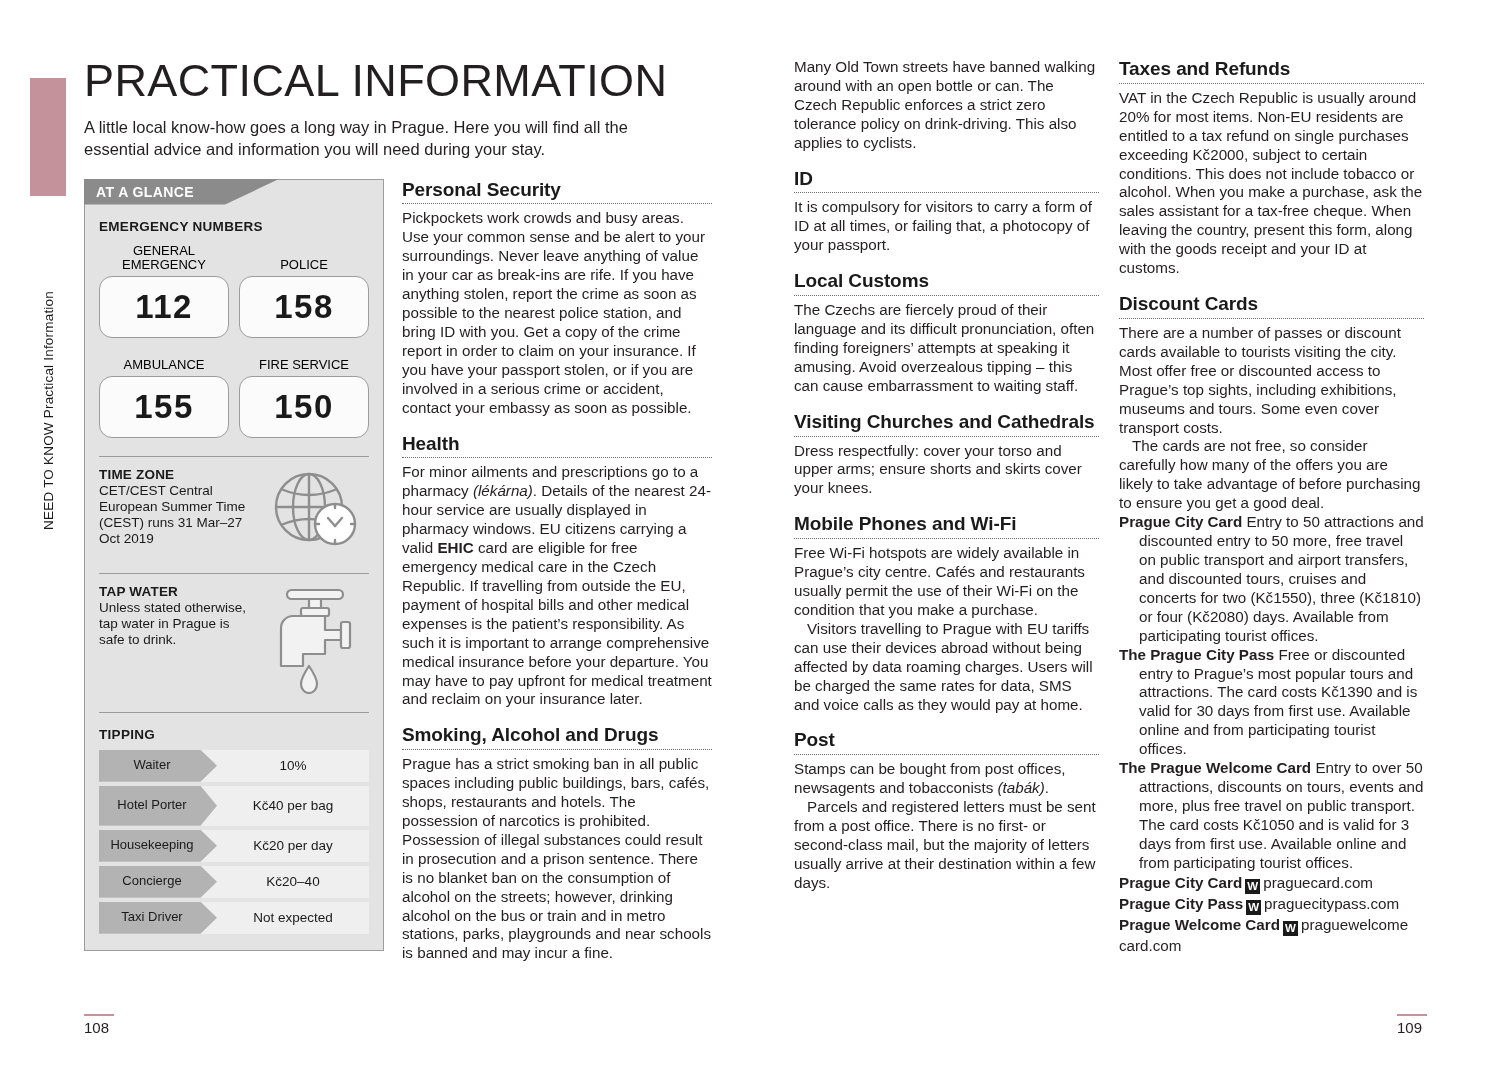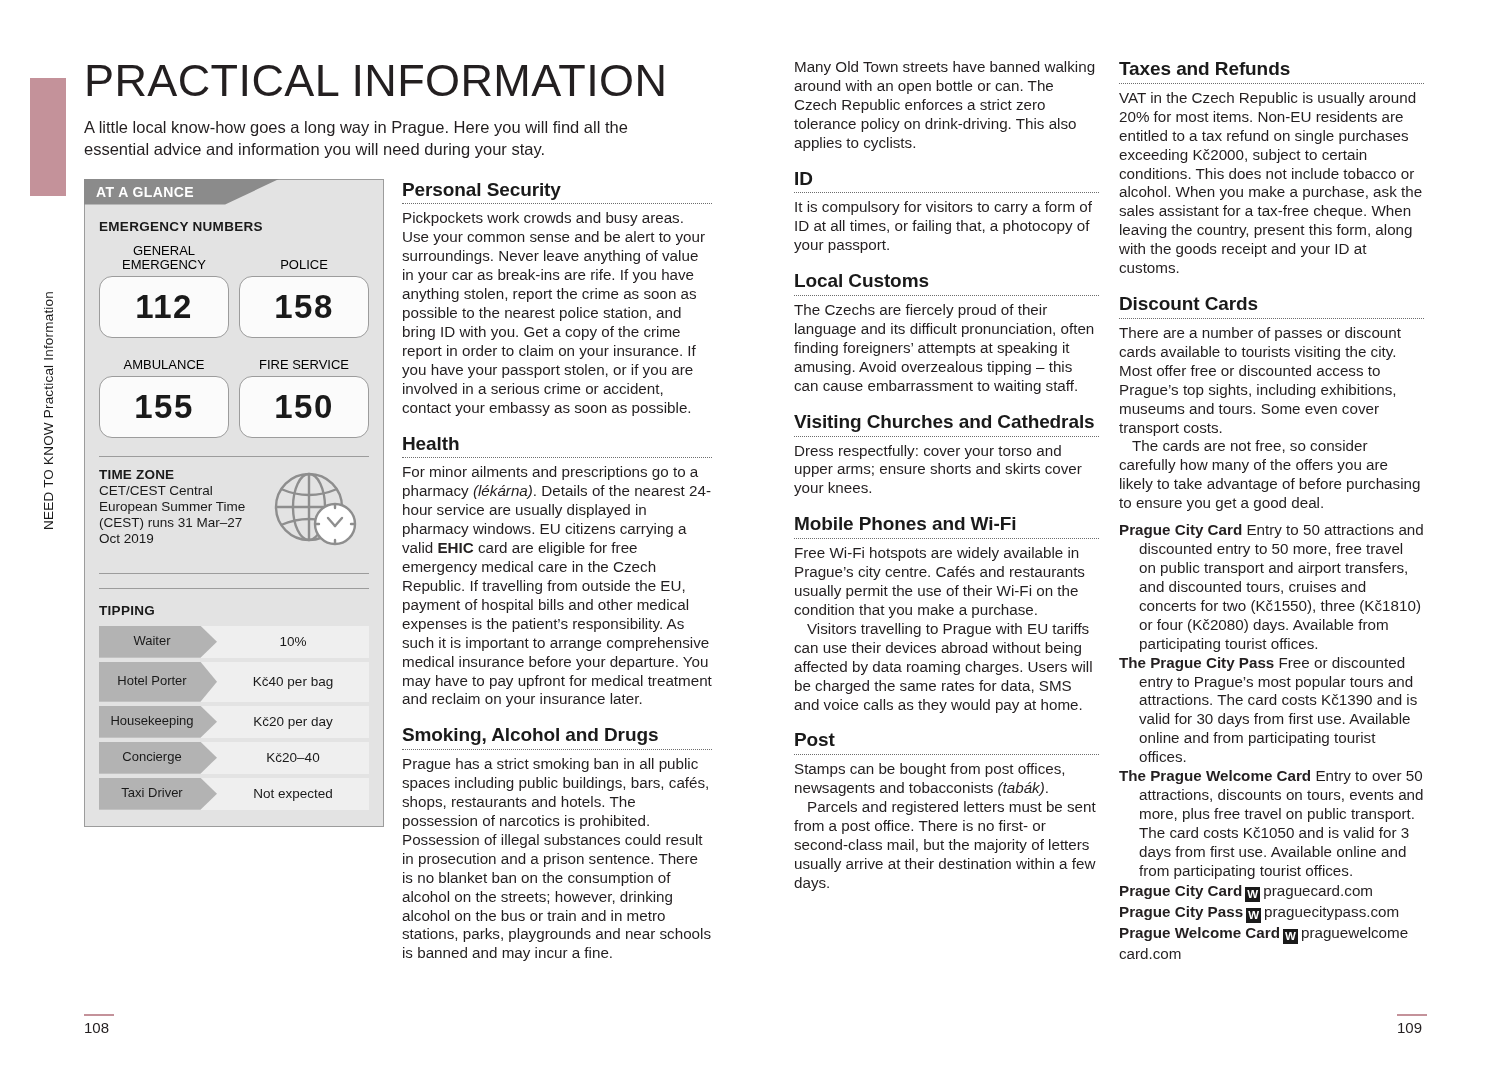--- a/index.html
+++ b/index.html
@@ -372,20 +372,38 @@
                 <line x1="68" y1="73" x2="68" y2="76"></line>
                 <line x1="49" y1="57" x2="52" y2="57"></line>
                 <line x1="84" y1="57" x2="87" y2="57"></line>
               </g>
             </svg>
           </div>
         </div>
 
         <div class="hr-line"></div>
 
+        <div class="info-row">
+          <div class="info-txt">
+            <div class="info-ttl">TAP WATER</div>
+            <div class="info-body">Unless stated otherwise, tap water in Prague is safe to drink.</div>
+          </div>
+          <div class="info-icon">
+            <svg width="100" height="110" viewBox="0 0 100 110">
+              <g fill="#f2f2f2" stroke="#8e8e8e" stroke-width="2.2" stroke-linejoin="round">
+                <rect x="22" y="6" width="56" height="9" rx="4.5"></rect>
+                <rect x="44" y="15" width="12" height="9"></rect>
+                <rect x="36" y="24" width="28" height="8" rx="2"></rect>
+                <path d="M40 32 h20 v14 h16 v10 h-16 v14 h-22 v12 h-22 v-38 a12 12 0 0 1 12 -12 h12 z"></path>
+                <rect x="76" y="38" width="9" height="26" rx="2"></rect>
+                <path d="M44 82 q8 12 8 18 a8 9 0 0 1 -16 0 q0 -6 8 -18 z"></path>
+              </g>
+            </svg>
+          </div>
+        </div>
 
         <div class="hr-line"></div>
 
         <div class="tip-title">TIPPING</div>
         <div class="tip-list">
           <div class="tip-row">
             <div class="tip-key">Waiter</div>
             <div class="tip-val">10%</div>
           </div>
           <div class="tip-row tall">
@@ -475,21 +493,21 @@
       <div class="sec-block">
         <h2 class="sec">Taxes and Refunds</h2>
         <div class="dots"></div>
         <p class="body">VAT in the Czech Republic is usually around 20% for most items. Non-EU residents are entitled to a tax refund on single purchases exceeding Kč2000, subject to certain conditions. This does not include tobacco or alcohol. When you make a purchase, ask the sales assistant for a tax-free cheque. When leaving the country, present this form, along with the goods receipt and your ID at customs.</p>
       </div>
 
       <div class="sec-block">
         <h2 class="sec">Discount Cards</h2>
         <div class="dots"></div>
         <p class="body" style="margin-bottom:0">There are a number of passes or discount cards  available to tourists visiting the city. Most offer free or discounted access to Prague’s top sights, including exhibitions, museums and tours. Some even cover transport costs.</p>
-        <p class="body indent" style="margin-bottom:8px">The cards are not free, so consider carefully how many of the offers you are likely to take advantage of before purchasing to ensure you get a good deal.</p>
+        <p class="body indent" style="margin-bottom:0">The cards are not free, so consider carefully how many of the offers you are likely to take advantage of before purchasing to ensure you get a good deal.</p>
 
         <div class="card-def"><b>Prague City Card</b><span> Entry to 50 attractions and discounted entry to 50 more, free travel on public transport and airport transfers, and discounted tours, cruises and concerts for two (Kč1550), three (Kč1810) or four (Kč2080) days. Available from participating tourist offices.</span></div>
         <div class="card-def"><b>The Prague City Pass</b><span> Free or discounted entry to Prague’s most popular tours and attractions. The card costs Kč1390 and is valid for 30 days from first use. Available online and from participating tourist offices.</span></div>
         <div class="card-def"><b>The Prague Welcome Card</b><span> Entry to over 50 attractions, discounts on tours, events and more, plus free travel on public transport. The card costs Kč1050 and is valid for 3 days from first use. Available online and from participating tourist offices.</span></div>
 
         <div class="link-line"><b>Prague City Card</b><span class="wicon">W</span><span>praguecard.com</span></div>
         <div class="link-line"><b>Prague City Pass</b><span class="wicon">W</span><span>praguecitypass.com</span></div>
         <div class="link-line"><b>Prague Welcome Card</b><span class="wicon">W</span><span>praguewelcome card.com</span></div>
       </div>
     </div>

